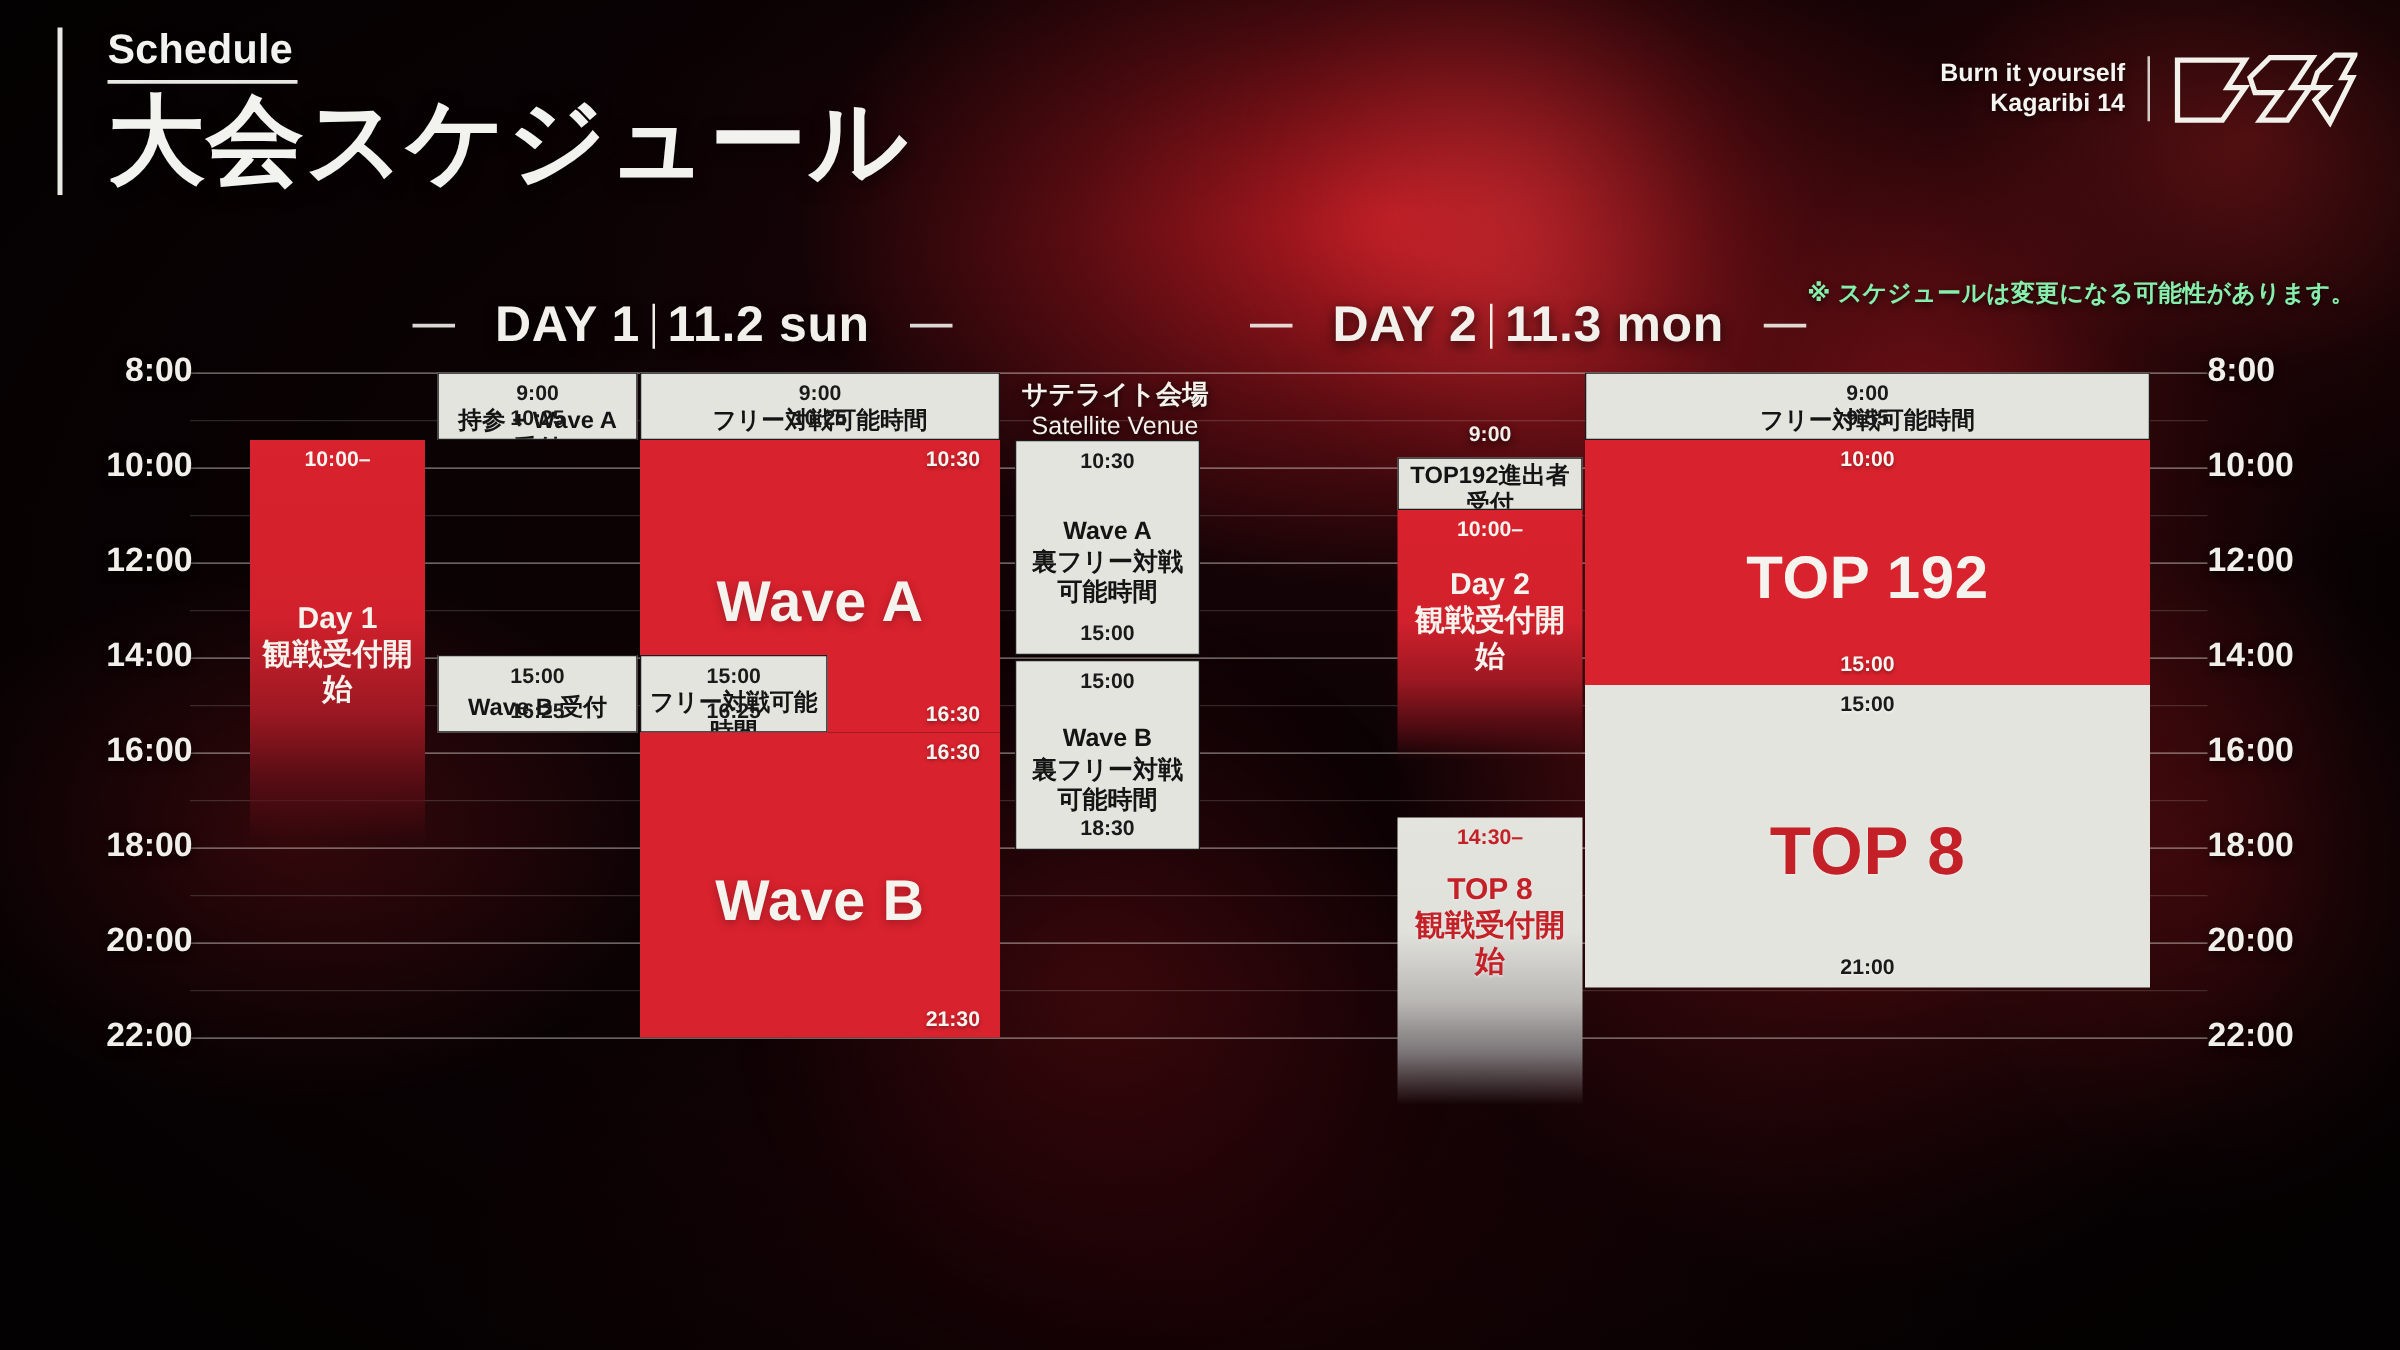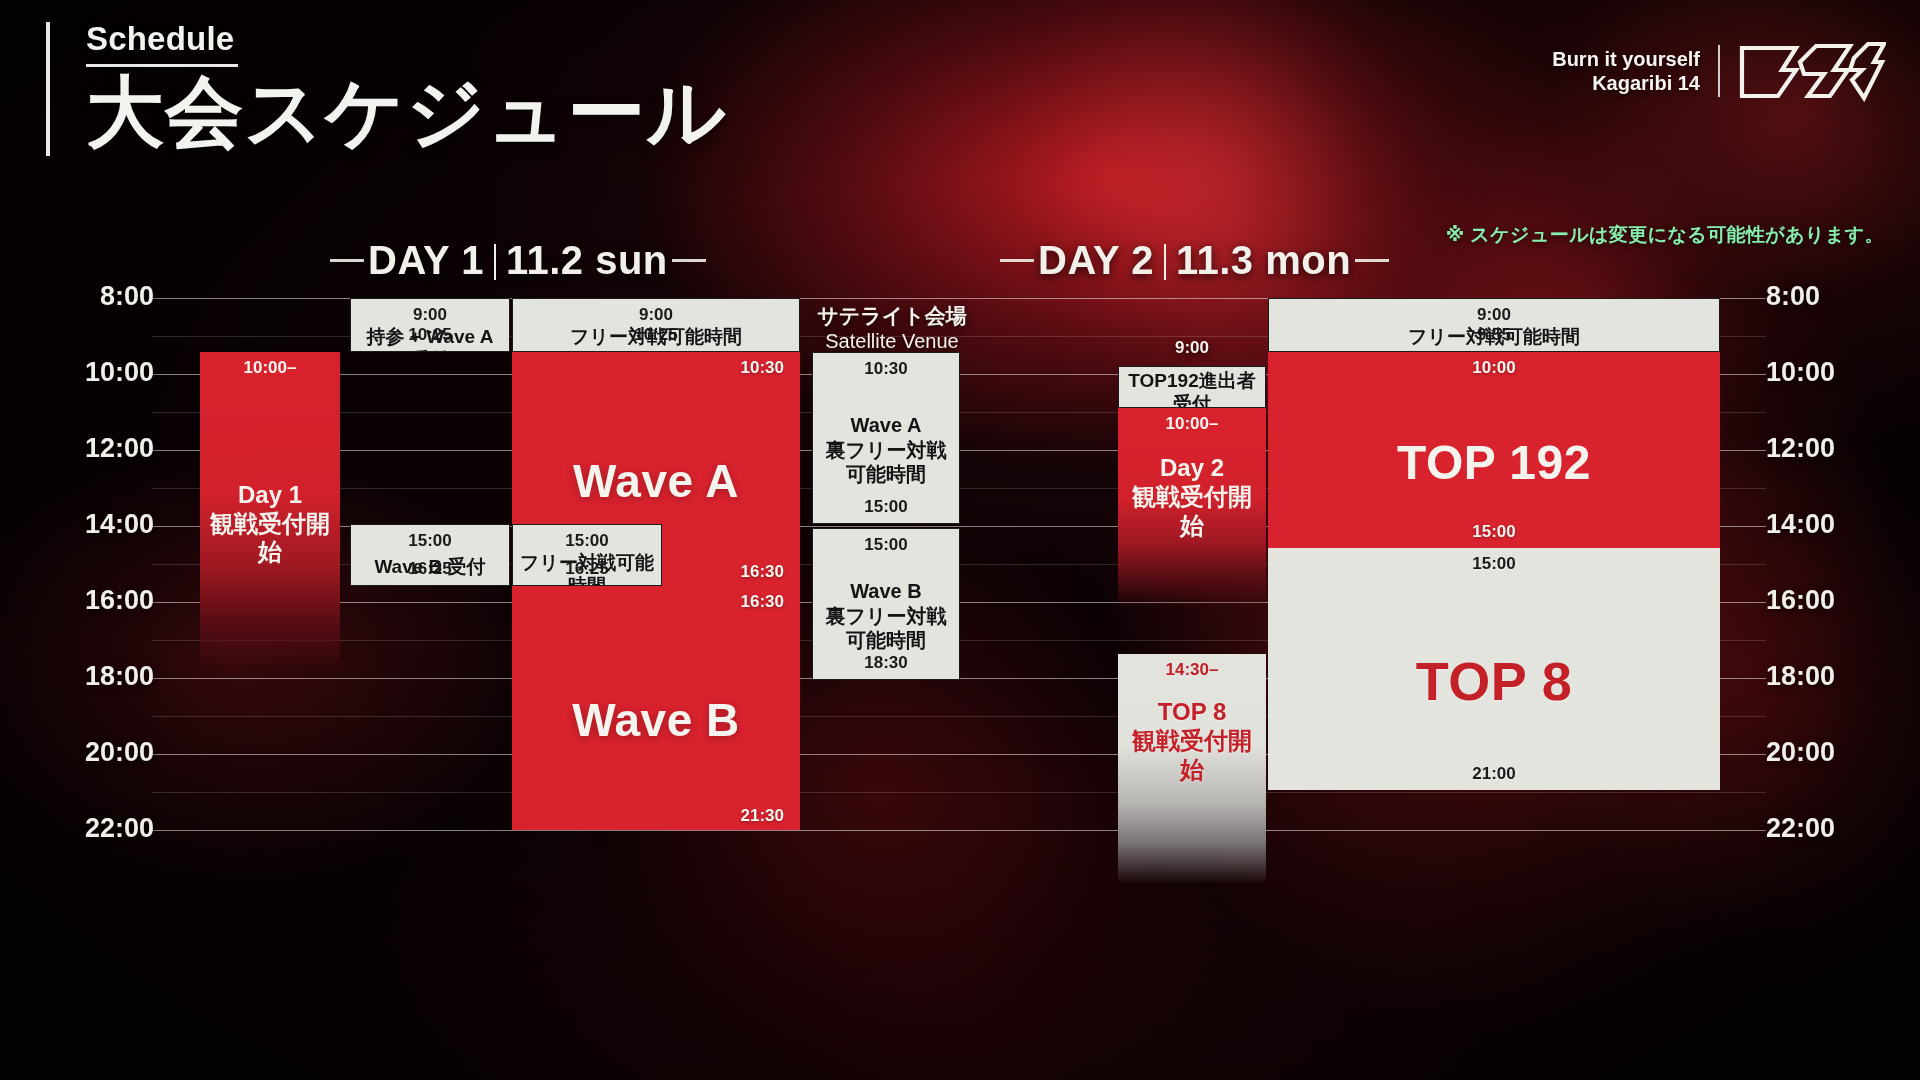--- a/index.html
+++ b/index.html
@@ -108,21 +108,21 @@
 
   .grid-line {
     position: absolute;
     left: 152px; width: 1614px; height: 1px;
     background: rgba(236,235,230,0.55);
   }
   .grid-line.minor { background: rgba(236,235,230,0.16); }
 
   .day-head {
     position: absolute; top: -38px;
-    display: flex; align-items: center; gap: 4px;
+    display: flex; align-items: center; gap: 32px;
     white-space: nowrap;
   }
   .day-head .dash { width: 34px; height: 3px; background: rgba(240,239,234,0.9); }
   .day-head .txt {
     color: #f1f0ea;
     font-size: 40px; font-weight: bold; letter-spacing: 0.5px;
     text-shadow: 0 3px 10px rgba(0,0,0,0.75);
   }
   .day-head .sep {
     display: inline-block; width: 2px; height: 36px;

